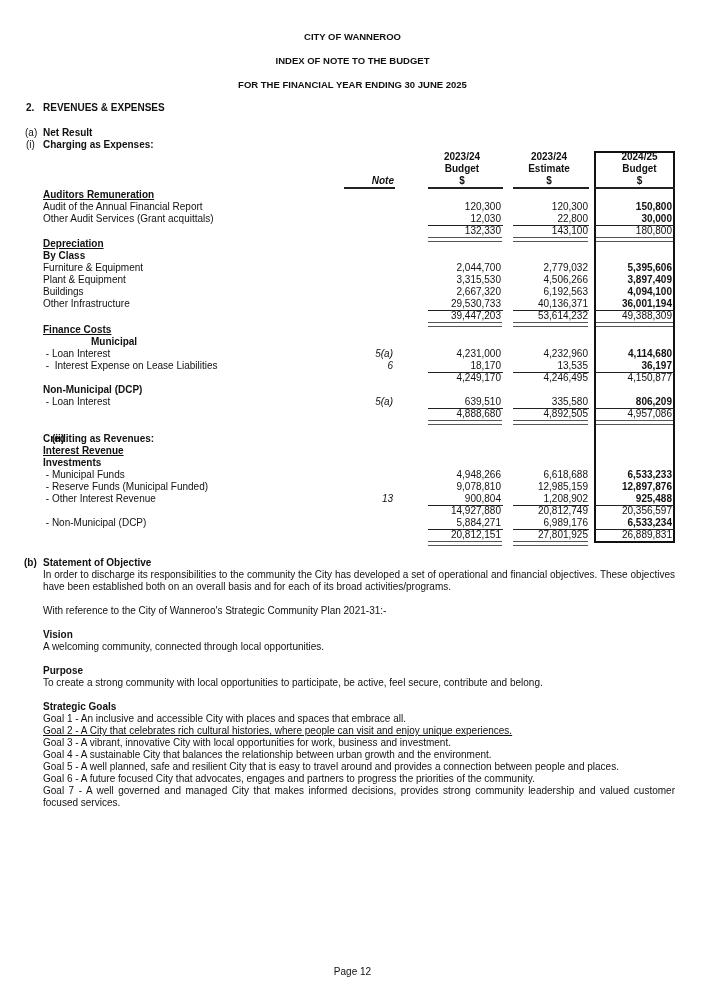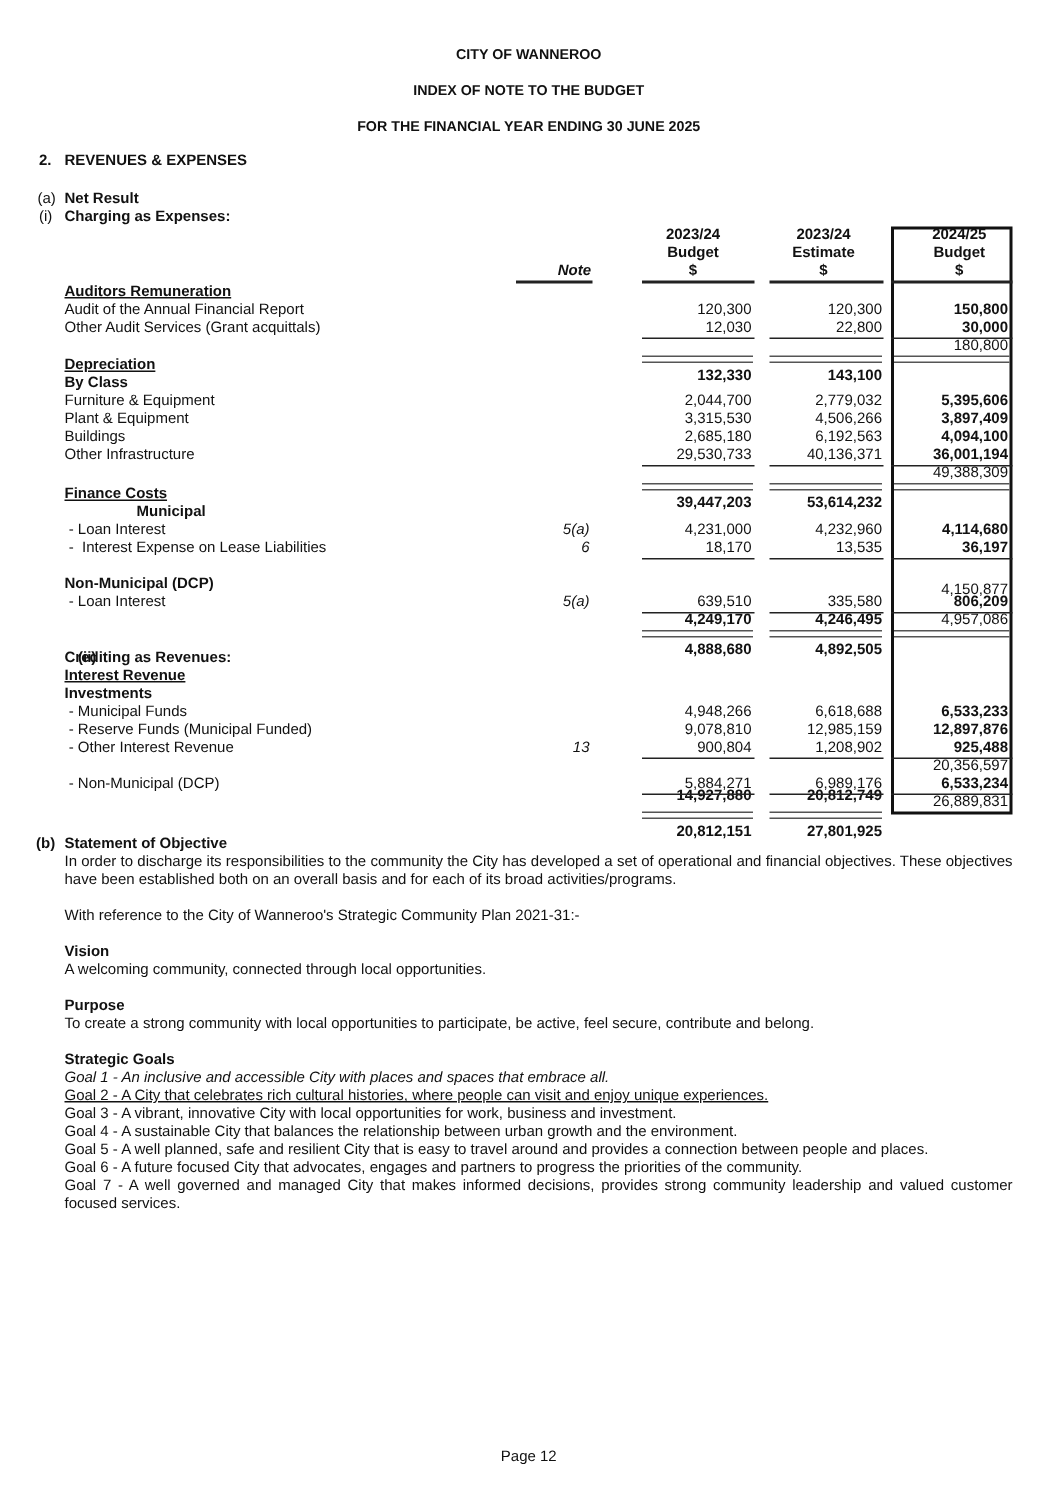--- a/index.html
+++ b/index.html
@@ -9,21 +9,21 @@
   .b { font-weight: bold; }
   .u { text-decoration: underline; }
   .i { font-style: italic; }
   .row { position: absolute; left: 0; width: 705px; height: 12px; }
   .row .lbl { position: absolute; left: 43px; white-space: nowrap; }
   .row .note { position: absolute; left: 355px; width: 38px; text-align: right; font-style: italic; }
   .row .c1 { position: absolute; left: 423px; width: 78px; text-align: right; }
   .row .c2 { position: absolute; left: 510px; width: 78px; text-align: right; }
   .row .c3 { position: absolute; left: 597px; width: 75px; text-align: right; font-weight: bold; }
   .row.total .c3 { font-weight: normal; }
-  .row.total .c1, .row.total .c2 { font-weight: bold; margin-top: 20px; }
+  .row.total .c1, .row.total .c2 { font-weight: normal; }
   .line { position: absolute; background: #222; }
   .dbl { position: absolute; height: 3px; border-top: 1px solid #555; border-bottom: 1px solid #555; }
   .box { position: absolute; left: 594px; top: 151px; width: 81px; height: 392px; border: 2px solid #111; box-sizing: border-box; }
   .hdr { position: absolute; text-align: center; font-weight: bold; line-height: 12px; }
   .para { position: absolute; left: 43px; width: 632px; line-height: 12.3px; }
 </style>
 </head>
 <body>
 
 <div class="center-title" style="top:31px">CITY OF WANNEROO</div>
@@ -95,21 +95,21 @@
   <span class="c3">5,395,606</span>
 </div>
 <div class="row" style="top:274px;">
   <span class="lbl">Plant &amp; Equipment</span>
   <span class="c1">3,315,530</span>
   <span class="c2">4,506,266</span>
   <span class="c3">3,897,409</span>
 </div>
 <div class="row" style="top:286px;">
   <span class="lbl">Buildings</span>
-  <span class="c1">2,685,180</span>
+  <span class="c1">2,667,320</span>
   <span class="c2">6,192,563</span>
   <span class="c3">4,094,100</span>
 </div>
 <div class="row" style="top:298px;">
   <span class="lbl">Other Infrastructure</span>
   <span class="c1">29,530,733</span>
   <span class="c2">40,136,371</span>
   <span class="c3">36,001,194</span>
 </div>
 <div class="line" style="left:428px; top:310px; width:75px; height:1px;"></div>
@@ -136,21 +136,21 @@
 <div class="row" style="top:360px;">
   <span class="lbl" style="white-space:pre"> -  Interest Expense on Lease Liabilities</span>
   <span class="note">6</span>
   <span class="c1">18,170</span>
   <span class="c2">13,535</span>
   <span class="c3">36,197</span>
 </div>
 <div class="line" style="left:428px; top:372px; width:75px; height:1px;"></div>
 <div class="line" style="left:513px; top:372px; width:76px; height:1px;"></div>
 <div class="line" style="left:594px; top:372px; width:81px; height:1px;"></div>
-<div class="row total" style="top:388px;">
+<div class="row total" style="top:372px;">
   <span class="c1">4,249,170</span>
   <span class="c2">4,246,495</span>
   <span class="c3">4,150,877</span>
 </div>
 <div class="abs b" style="left:43px; top:384px;">Non-Municipal (DCP)</div>
 <div class="row" style="top:396px;">
   <span class="lbl" style="white-space:pre"> - Loan Interest</span>
   <span class="note">5(a)</span>
   <span class="c1">639,510</span>
   <span class="c2">335,580</span>
@@ -221,21 +221,21 @@
 <div class="para" style="top:569px; text-align:justify;">In order to discharge its responsibilities to the community the City has developed a set of operational and financial objectives.  These objectives have been established both on an overall basis and for each of its broad activities/programs.</div>
 <div class="abs" style="left:43px; top:605px;">With reference to the City of Wanneroo's Strategic Community Plan 2021-31:-</div>
 
 <div class="abs b" style="left:43px; top:629px;">Vision</div>
 <div class="abs" style="left:43px; top:641px;">A welcoming community, connected through local opportunities.</div>
 
 <div class="abs b" style="left:43px; top:665px;">Purpose</div>
 <div class="abs" style="left:43px; top:677px;">To create a strong community with local opportunities to participate, be active, feel secure, contribute and belong.</div>
 
 <div class="abs b" style="left:43px; top:701px;">Strategic Goals</div>
-<div class="abs" style="left:43px; top:713px;font-style:italic;">Goal 1 - An inclusive and accessible City with places and spaces that embrace all.</div>
+<div class="abs" style="left:43px; top:713px;">Goal 1 - An inclusive and accessible City with places and spaces that embrace all.</div>
 <div class="abs" style="left:43px; top:725px;text-decoration:underline;">Goal 2 - A City that celebrates rich cultural histories, where people can visit and enjoy unique experiences.</div>
 <div class="abs" style="left:43px; top:737px;">Goal 3 - A vibrant, innovative City with local opportunities for work, business and investment.</div>
 <div class="abs" style="left:43px; top:749px;">Goal 4 - A sustainable City that balances the relationship between urban growth and the environment.</div>
 <div class="abs" style="left:43px; top:761px;">Goal 5 - A well planned, safe and resilient City that is easy to travel around and provides a connection between people and places.</div>
 <div class="abs" style="left:43px; top:773px;">Goal 6 - A future focused City that advocates, engages and partners to progress the priorities of the community.</div>
 <div class="para" style="top:785px; text-align:justify;">Goal 7 - A well governed and managed City that makes informed decisions, provides strong community leadership and valued customer focused services.</div>
 
 <div class="abs" style="left:0; width:705px; text-align:center; top:966px;">Page 12</div>
 
 </body></html>

